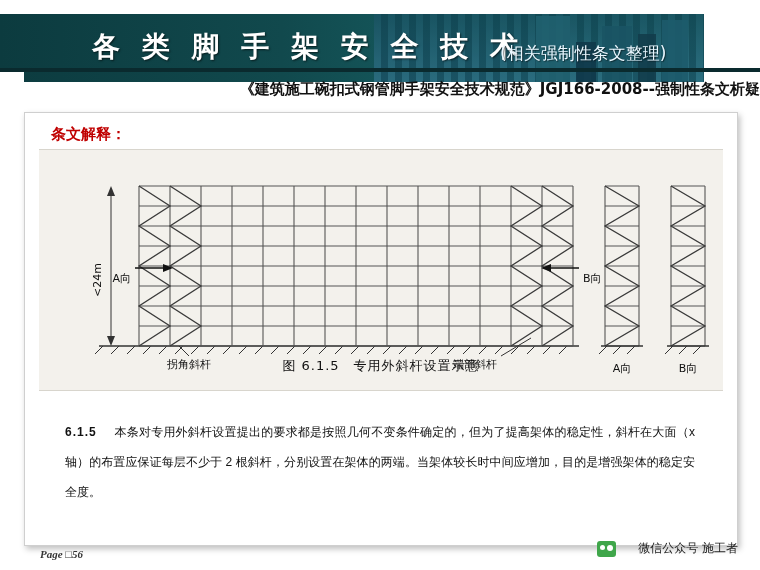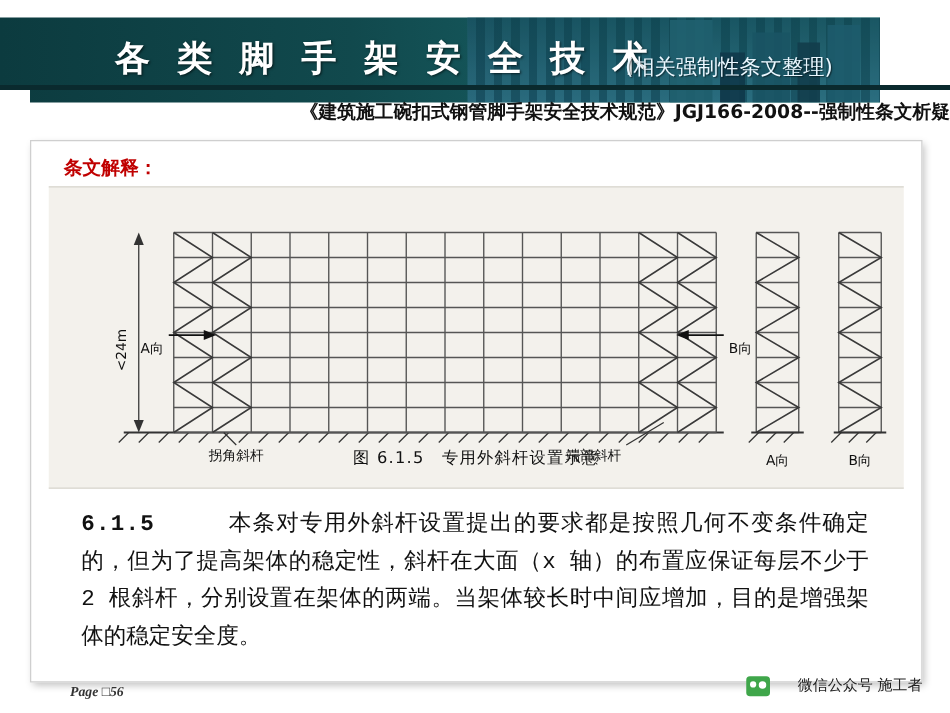--- a/index.html
+++ b/index.html
@@ -77,29 +77,29 @@
     border-top:1px solid #d8d5cd;
     border-bottom:1px solid #d8d5cd;
   }
   .fig-caption{
     position:absolute;left:0;top:244px;width:684px;text-align:center;
     font-size:13px;color:#111;font-family:"DejaVu Sans", serif;
     letter-spacing:1px;
   }
   
   .body-text{
-    position:absolute;left:40px;top:292px;width:630px;
-    font-family:Liberation Mono, monospace;
-    font-size:18px;line-height:30px;color:#111;
+    position:absolute;left:40px;top:304px;width:630px;
+    font-family:Liberation Sans, sans-serif;
+    font-size:12px;line-height:30px;color:#111;
     text-align:justify;
   }
   .body-text .num{font-weight:bold;letter-spacing:1px;}
   
   .page-num{
-    position:absolute;left:56px;top:548px;
+    position:absolute;left:40px;top:548px;
     font-size:11px;color:#333;font-weight:bold;font-style:italic;
     font-family:"Liberation Serif", serif;
   }
   .wm{
     position:absolute;right:22px;top:540px;
     display:flex;align-items:center;gap:22px;
   }
   .wm-icon{
     width:19px;height:16px;border-radius:3px;background:#3fa64a;
     position:relative;

